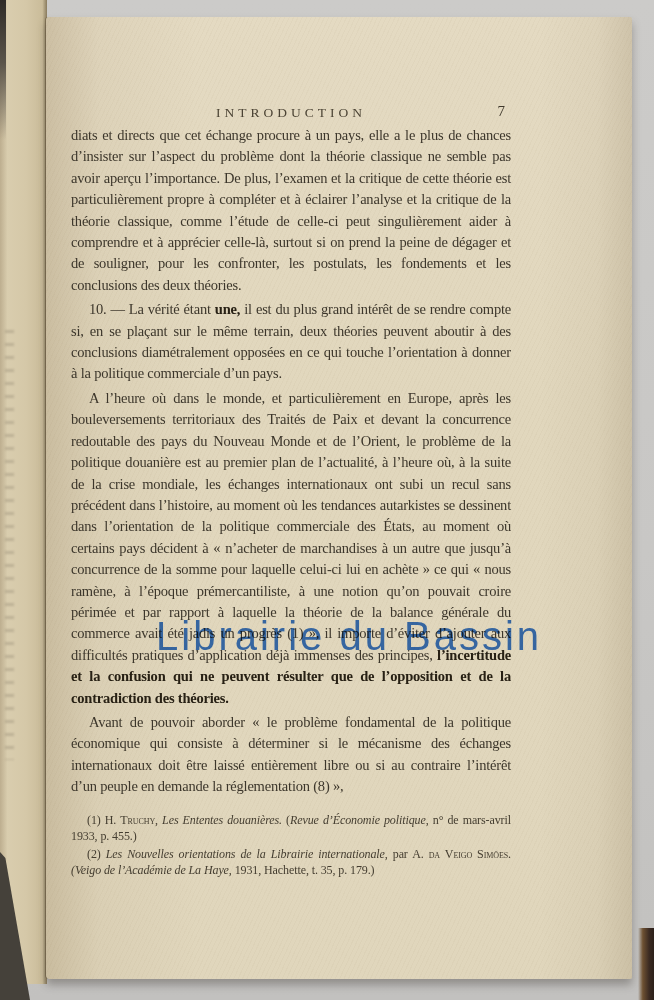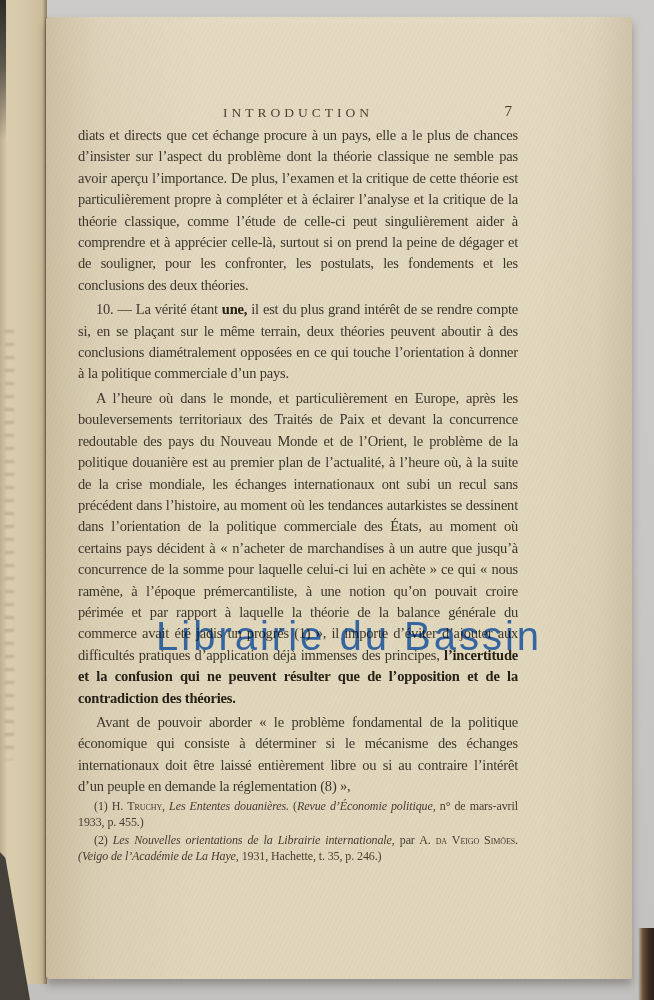--- a/index.html
+++ b/index.html
@@ -37,21 +37,21 @@
   .page{
     position:absolute;left:46px;top:17px;width:586px;height:962px;
     background:
       repeating-linear-gradient(115deg,rgba(120,95,55,.035) 0 1px,rgba(0,0,0,0) 1px 4px),
       linear-gradient(90deg,rgba(120,95,55,.22) 0%,rgba(120,95,55,.06) 9%,rgba(0,0,0,0) 26%,rgba(0,0,0,0) 84%,rgba(95,75,45,.05) 94%,rgba(95,75,45,.16) 100%),
       linear-gradient(180deg,#e4dac2 0%,#e1d7bd 40%,#e0d6bc 100%);
     border-radius:3px 2px 2px 4px;
     box-shadow:0 6px 9px rgba(55,50,42,.35), -1px 0 0 rgba(90,75,50,.45);
   }
   .text-col{
-    position:absolute;left:32px;top:86px;width:440px;
+    position:absolute;left:25px;top:86px;width:440px;
     color:#3c362b;
   }
   .running-header{
     position:relative;height:18px;text-align:center;
   }
   .running-title{
     font-size:13.5px;letter-spacing:4px;color:#4b4334;
   }
   .page-number{
     position:absolute;right:6px;top:0;font-size:15px;color:#3f382c;letter-spacing:0;
@@ -61,20 +61,21 @@
     font-size:14.5px;line-height:21.4px;letter-spacing:-0.2px;
     text-align:justify;
   }
   .para{margin:0;text-indent:18px;}
   .para.flush{text-indent:0;}
   .para + .para{margin-top:3px;}
   .b{font-weight:bold;color:#272014;}
   .i{font-style:italic;}
   .sc{font-variant:small-caps;}
   .footnotes{
+    margin-top:14px;
     font-size:12px;line-height:16.6px;letter-spacing:-0.1px;
     text-align:justify;color:#443d30;
   }
   .footnote{margin:0;text-indent:16px;}
   .footnote + .footnote{margin-top:1px;}
   .watermark{
     position:absolute;left:156px;top:614px;
     font-family:"Liberation Sans", sans-serif;
     font-size:40px;font-weight:400;letter-spacing:3px;white-space:nowrap;
     color:#2e6fd8;mix-blend-mode:multiply;opacity:.93;
@@ -114,21 +115,21 @@
         <p class="para">
           <span>Avant de pouvoir aborder « le problème fondamental de la politique économique qui consiste à déterminer si le mécanisme des échanges internationaux doit être laissé entièrement libre ou si au contraire l’intérêt d’un peuple en demande la réglementation (8) »,</span>
         </p>
       </div>
 
       <div class="footnotes">
         <p class="footnote">
           <span>(1) H. </span><span class="sc">Truchy</span><span>, </span><span class="i">Les Ententes douanières.</span><span> (</span><span class="i">Revue d’Économie politique</span><span>, n° de mars-avril 1933, p. 455.)</span>
         </p>
         <p class="footnote">
-          <span>(2) </span><span class="i">Les Nouvelles orientations de la Librairie internationale</span><span>, par A. </span><span class="sc">da Veigo Simões</span><span>. </span><span class="i">(Veigo de l’Académie de La Haye,</span><span> 1931, Hachette, t. 35, p. 246.)</span>
+          <span>(2) </span><span class="i">Les Nouvelles orientations de la Librairie internationale</span><span>, par A. </span><span class="sc">da Veigo Simões</span><span>. </span><span class="i">(Veigo de l’Académie de La Haye,</span><span> 1931, Hachette, t. 35, p. 179.)</span>
         </p>
       </div>
 
     </div>
   </div>
 
   <div class="watermark">Librairie du Bassin</div>
 
 </div>
 

